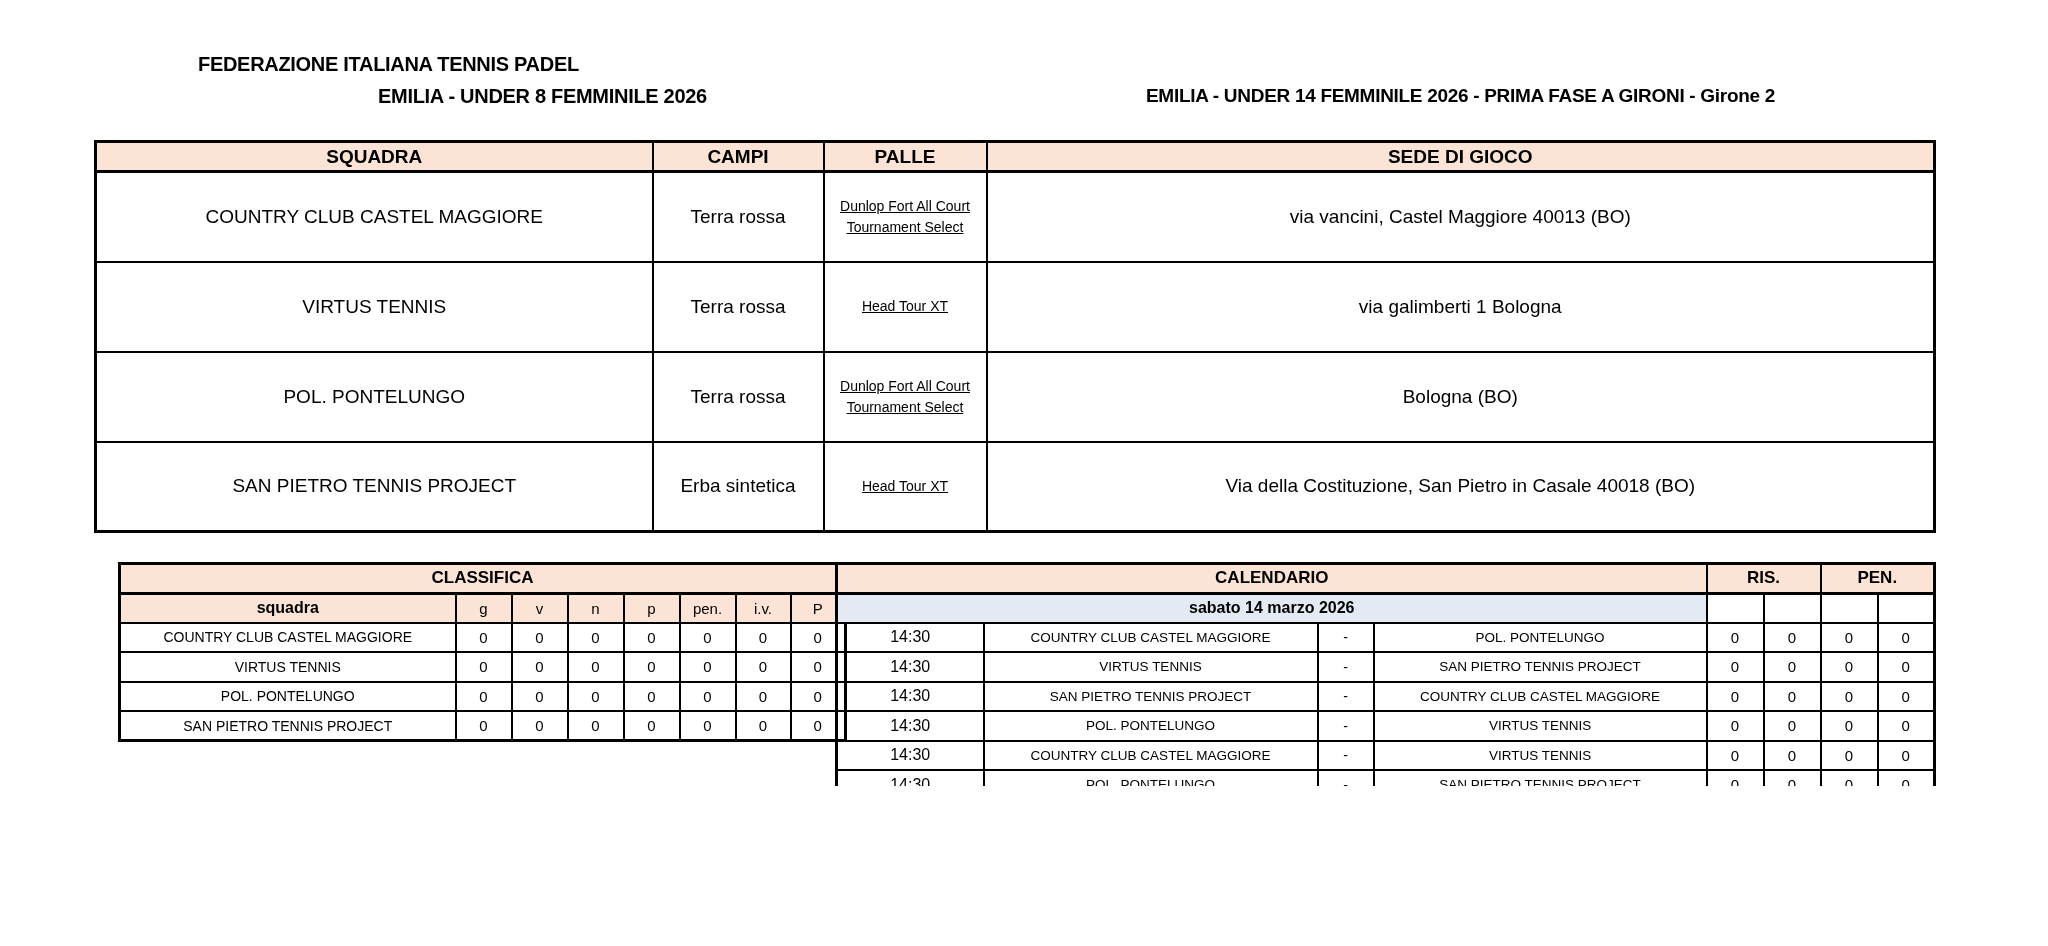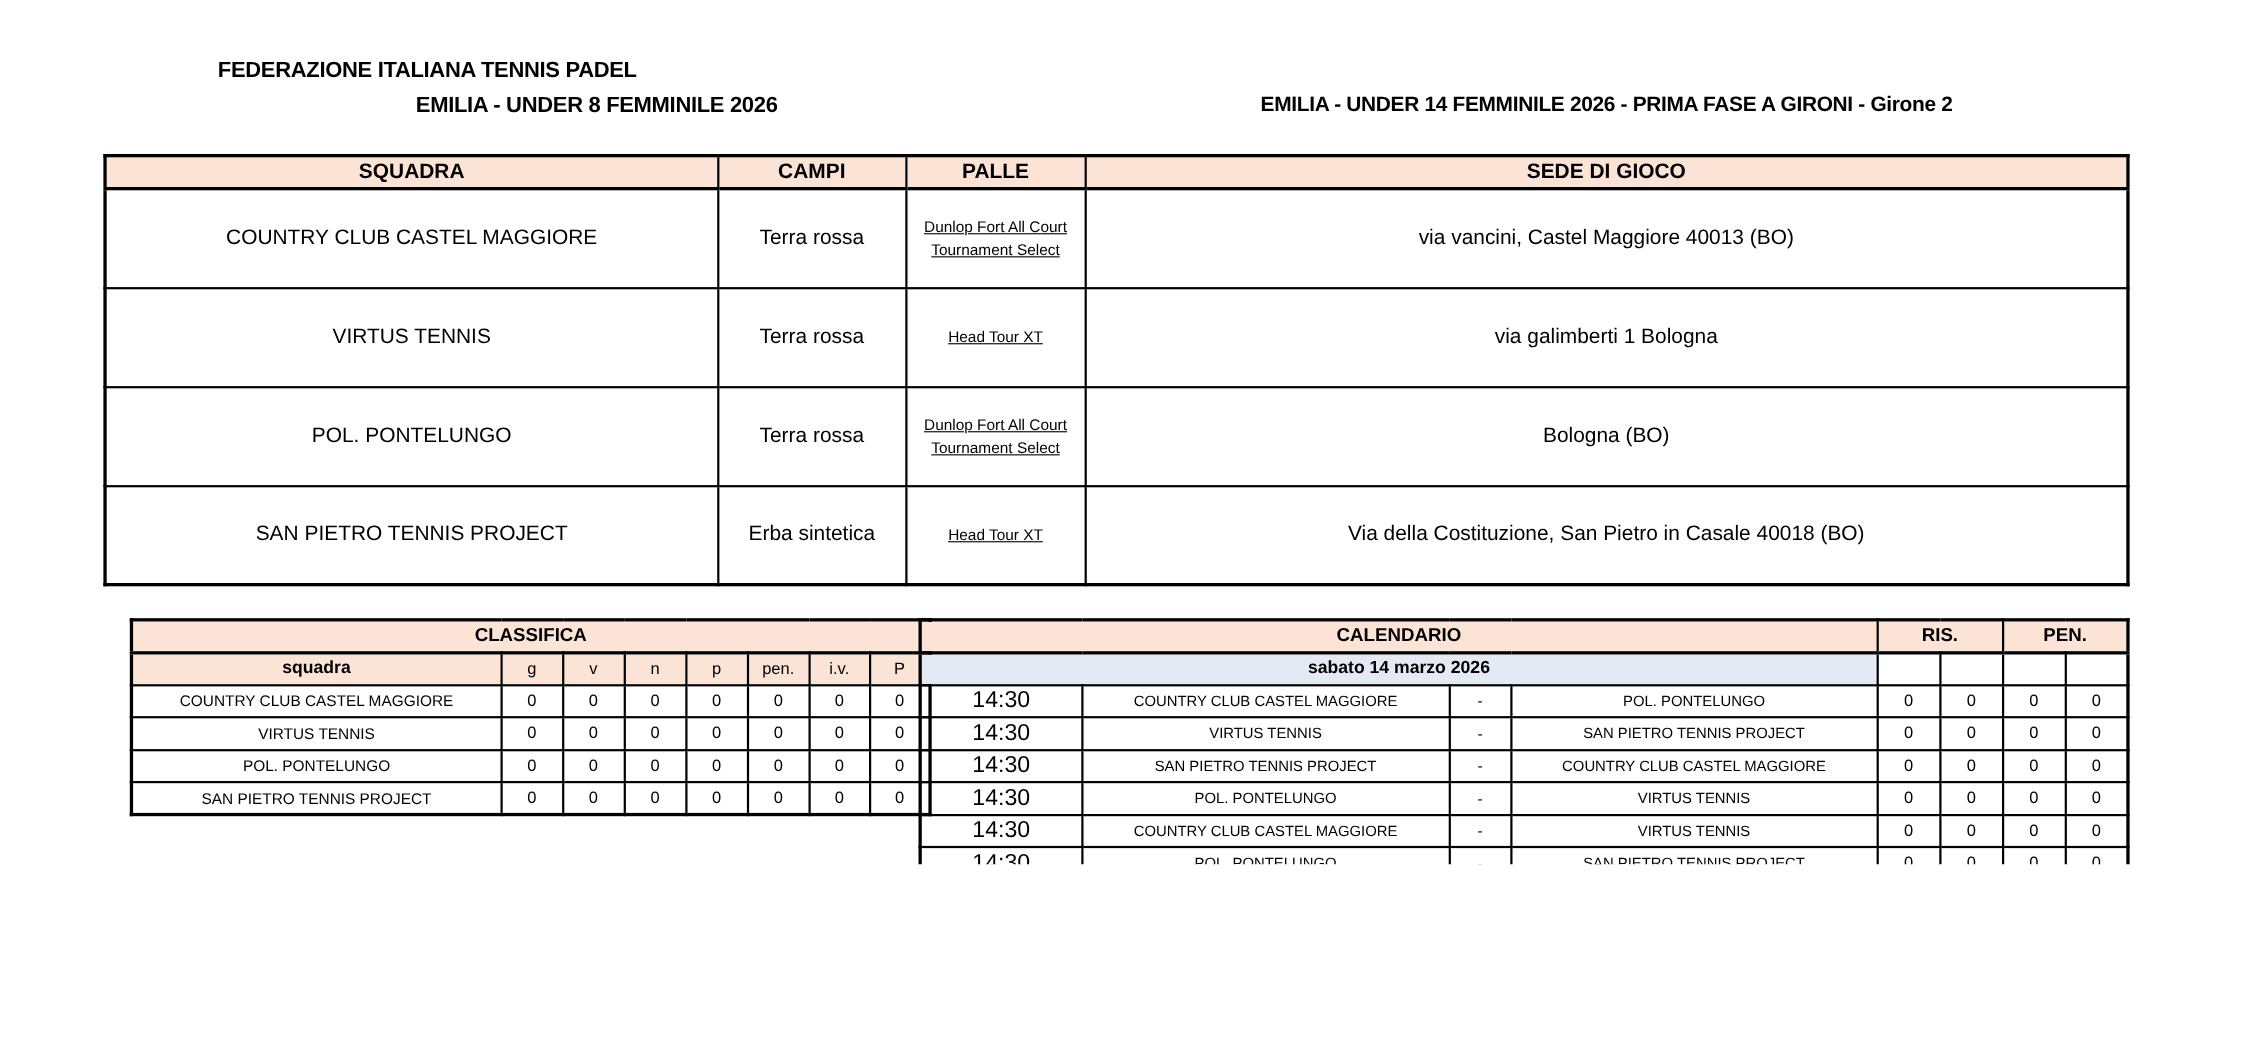--- a/index.html
+++ b/index.html
@@ -71,21 +71,21 @@
 
   
   .calendario { left: 835px; top: 562px; width: 1098px; border: 3px solid #000; }
   .calendario tr { height: 29.5px; }
   .calendario .title-row th {
     background: var(--hdr-bg);
     font-size: 17px; font-weight: bold;
     border-bottom: 3px solid #000;
   }
   .calendario .date-row td.date { background: var(--date-bg); font-size: 16px; font-weight: bold; }
-  .calendario td.time { font-size: 21px; margin-top: 33px; }
+  .calendario td.time { font-size: 16px; margin-top: 33px; }
   .calendario td.team { font-size: 13.5px; }
   .calendario td.dash { font-size: 14px; }
   .calendario td.num { font-size: 15px; }
 </style>
 </head>
 <body>
 
 <div class="page">
 
   <div class="fed-title">FEDERAZIONE ITALIANA TENNIS PADEL</div>

